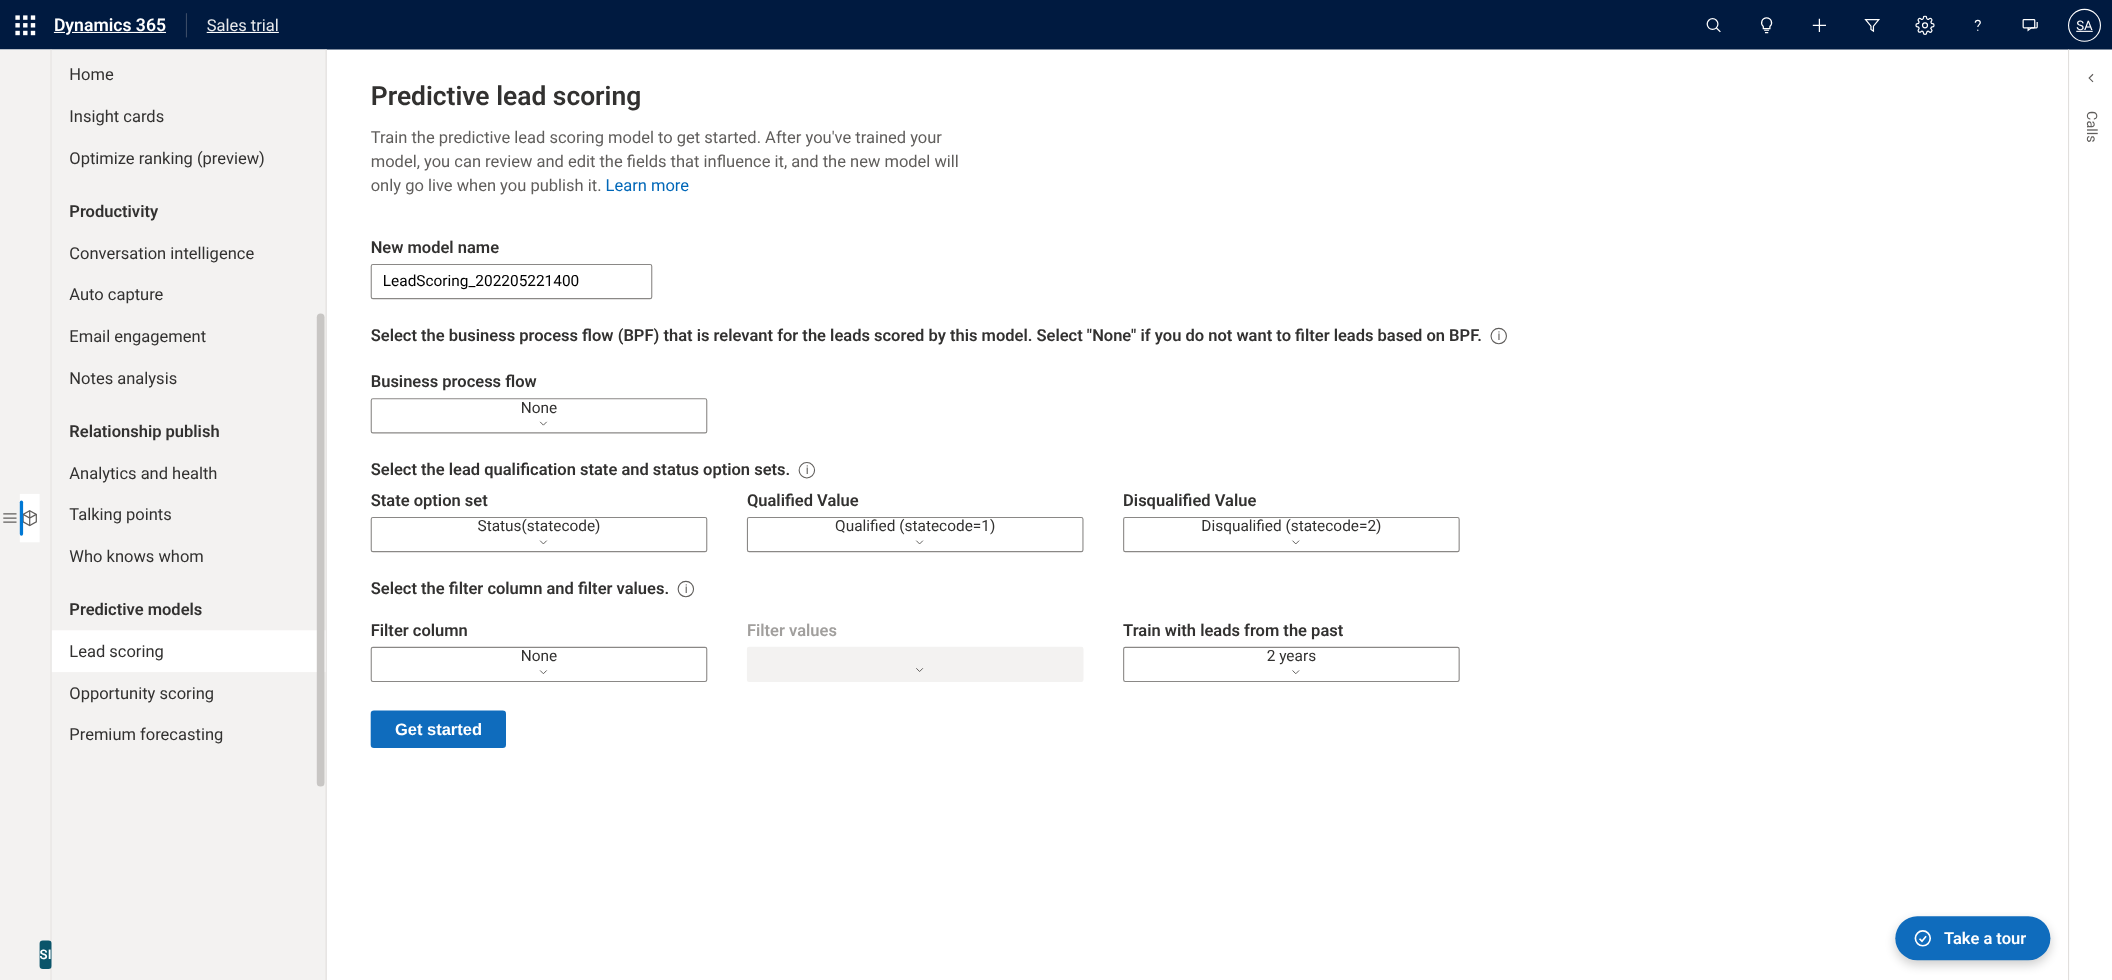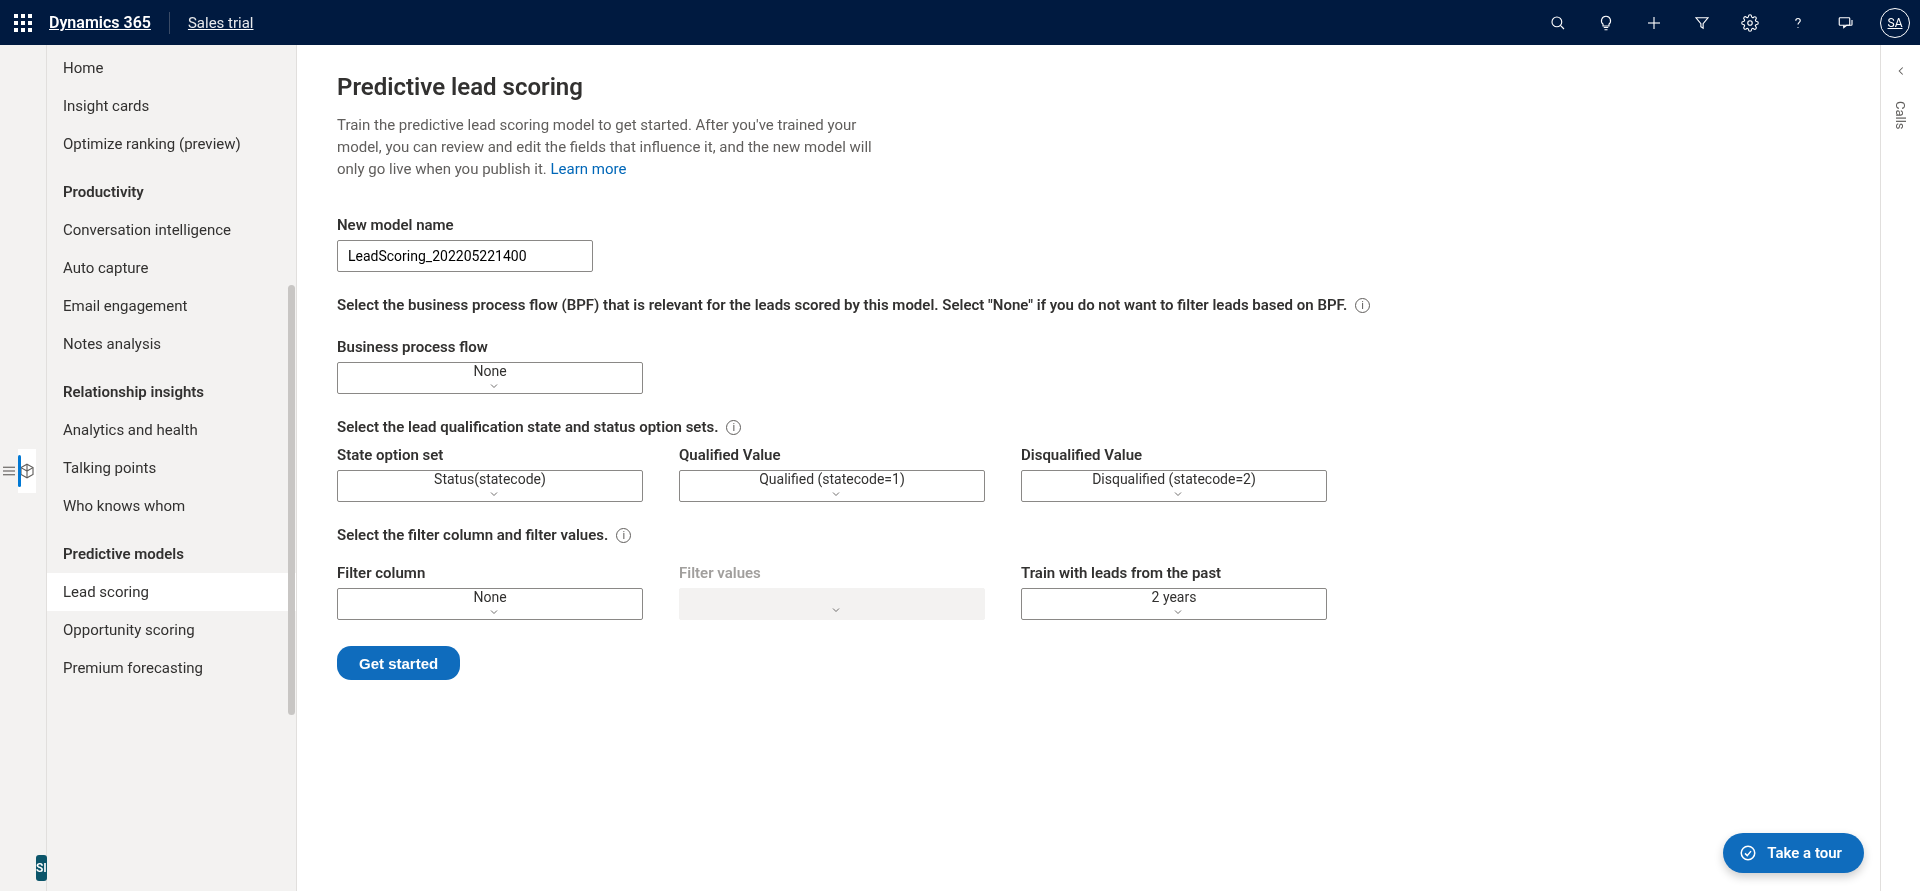--- a/index.html
+++ b/index.html
@@ -144,21 +144,21 @@
   .select.small{width:306px;flex-direction:column;}
   .select .chev{margin-left:8px;}
   .select.disabled{background:#f3f2f1;border-color:#f3f2f1;cursor:default;}
   .chev svg{width:12px;height:12px;stroke:#605e5c;fill:none;stroke-width:1.8;}
 
   .row3{display:flex;gap:36px;margin-top:2px;flex-wrap:wrap;}
   .row3 .col{width:306px;}
 
   .primary-btn{
     margin-top:26px;
-    background:#0f6cbd;color:#fff;border:none;border-radius:14px;
+    background:#0f6cbd;color:#fff;border:none;border-radius:3px;
     height:34px;padding:0 22px;font-size:15px;font-weight:600;cursor:pointer;
   }
 
   
   .right-panel{
     width:40px;border-left:1px solid #e1dfdd;
     display:flex;flex-direction:column;align-items:center;padding-top:10px;
     flex-shrink:0;
   }
   .right-panel .collapse-btn{
@@ -268,21 +268,21 @@
 
   <div class="sidenav" id="sidenav">
      <div class="nav-item">Home</div>
       <div class="nav-item">Insight cards</div>
       <div class="nav-item">Optimize ranking (preview)</div>
       <div class="nav-group">Productivity</div>
       <div class="nav-item">Conversation intelligence</div>
       <div class="nav-item">Auto capture</div>
       <div class="nav-item">Email engagement</div>
       <div class="nav-item">Notes analysis</div>
-      <div class="nav-group">Relationship insights</div>
+      <div class="nav-group">Relationship publish</div>
       <div class="nav-item">Analytics and health</div>
       <div class="nav-item">Talking points</div>
       <div class="nav-item">Who knows whom</div>
       <div class="nav-group">Predictive models</div>
       <div class="nav-item selected">Lead scoring</div>
       <div class="nav-item">Opportunity scoring</div>
       <div class="nav-item">Premium forecasting</div>
       <div class="sidenav-scrollbar"></div>
   </div>
 

